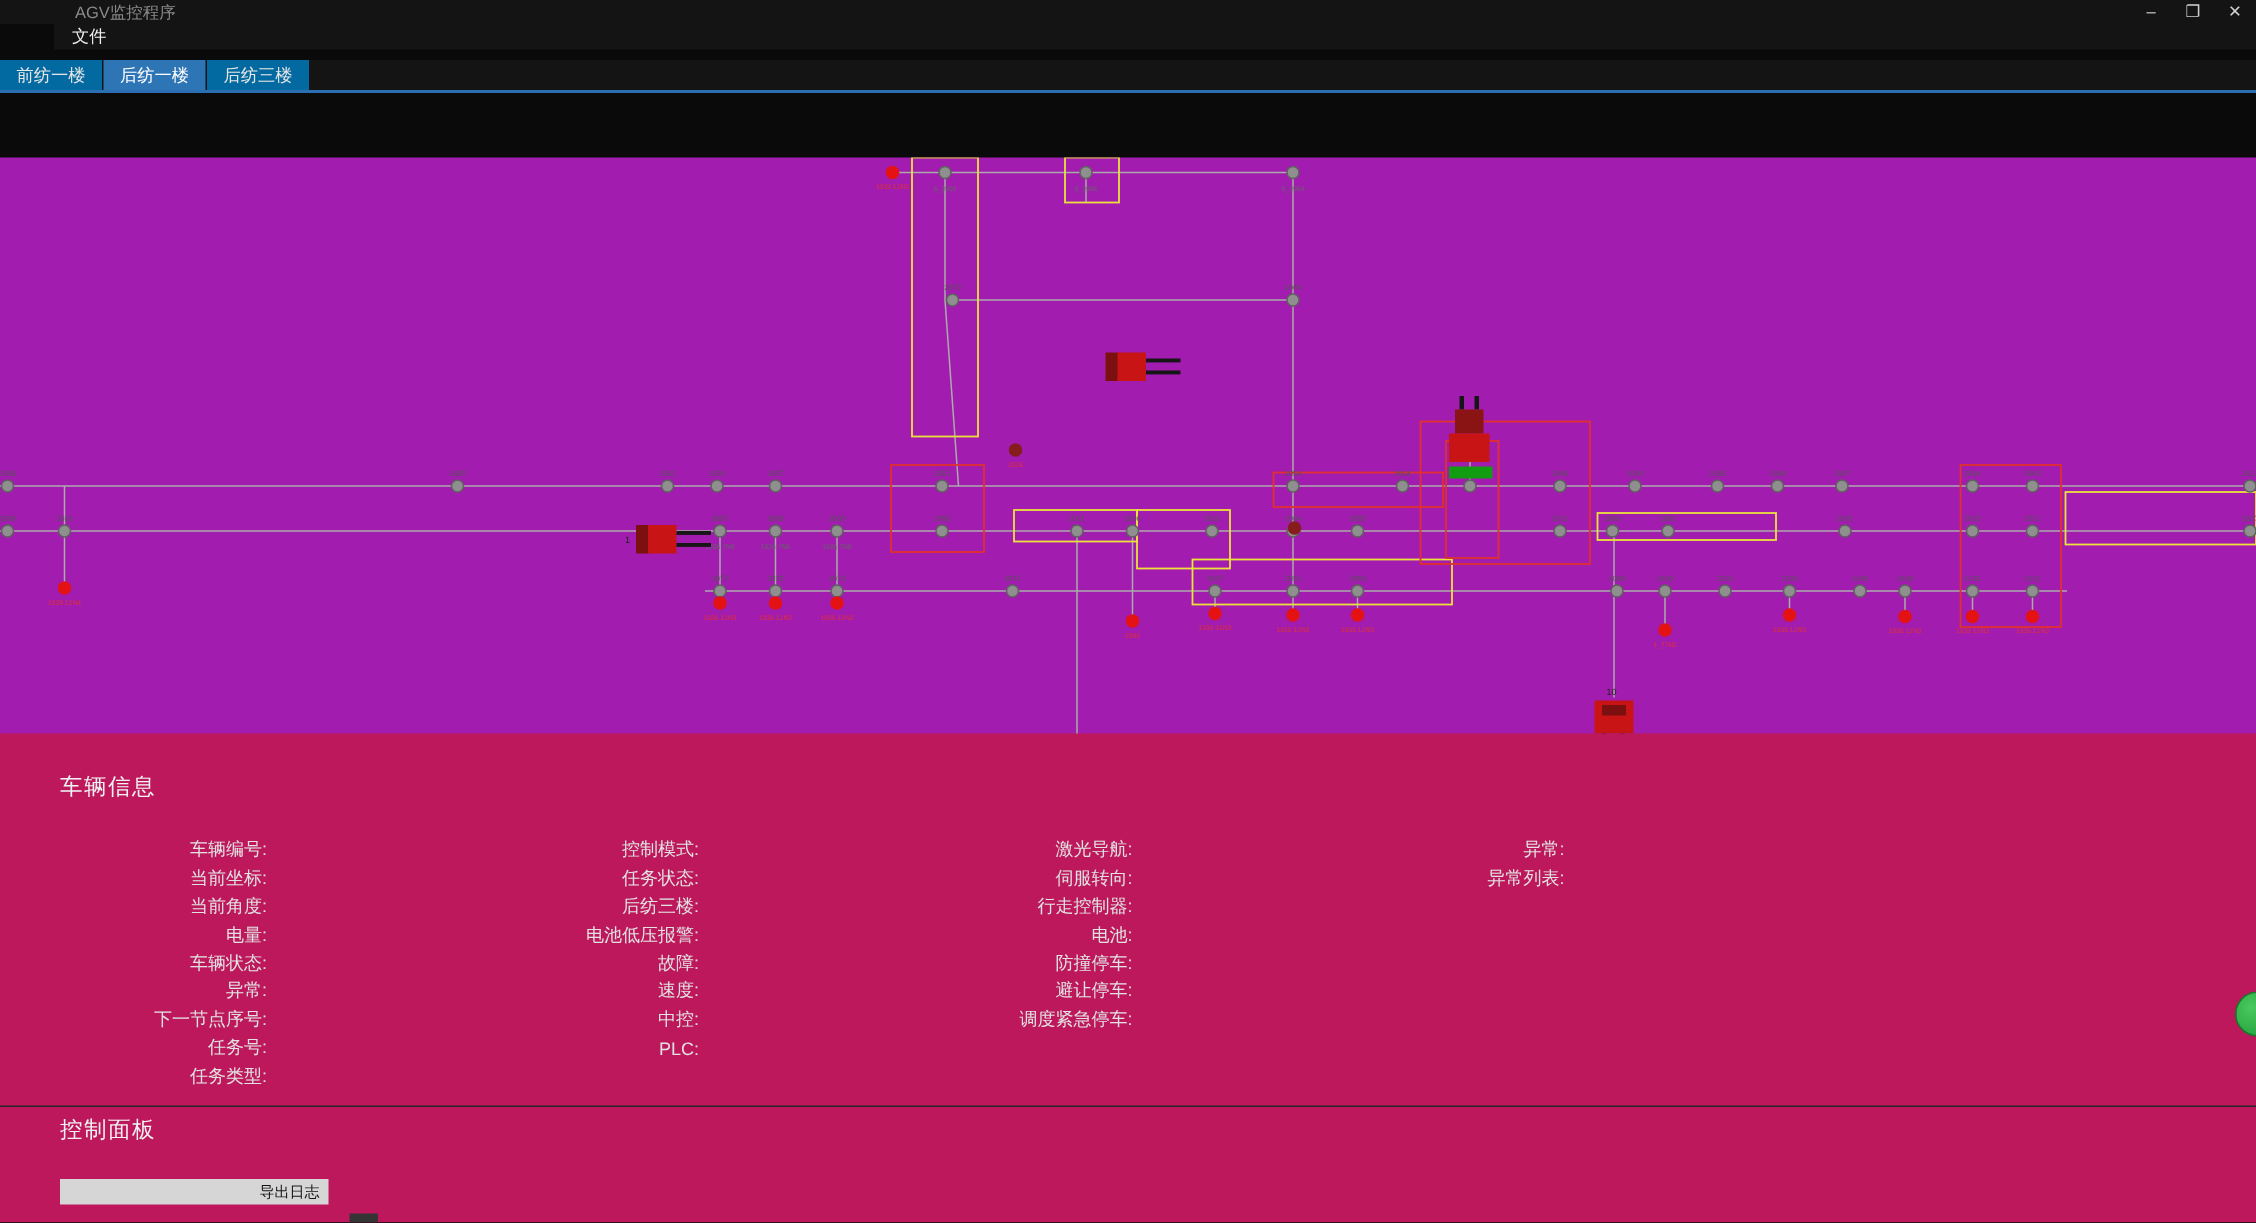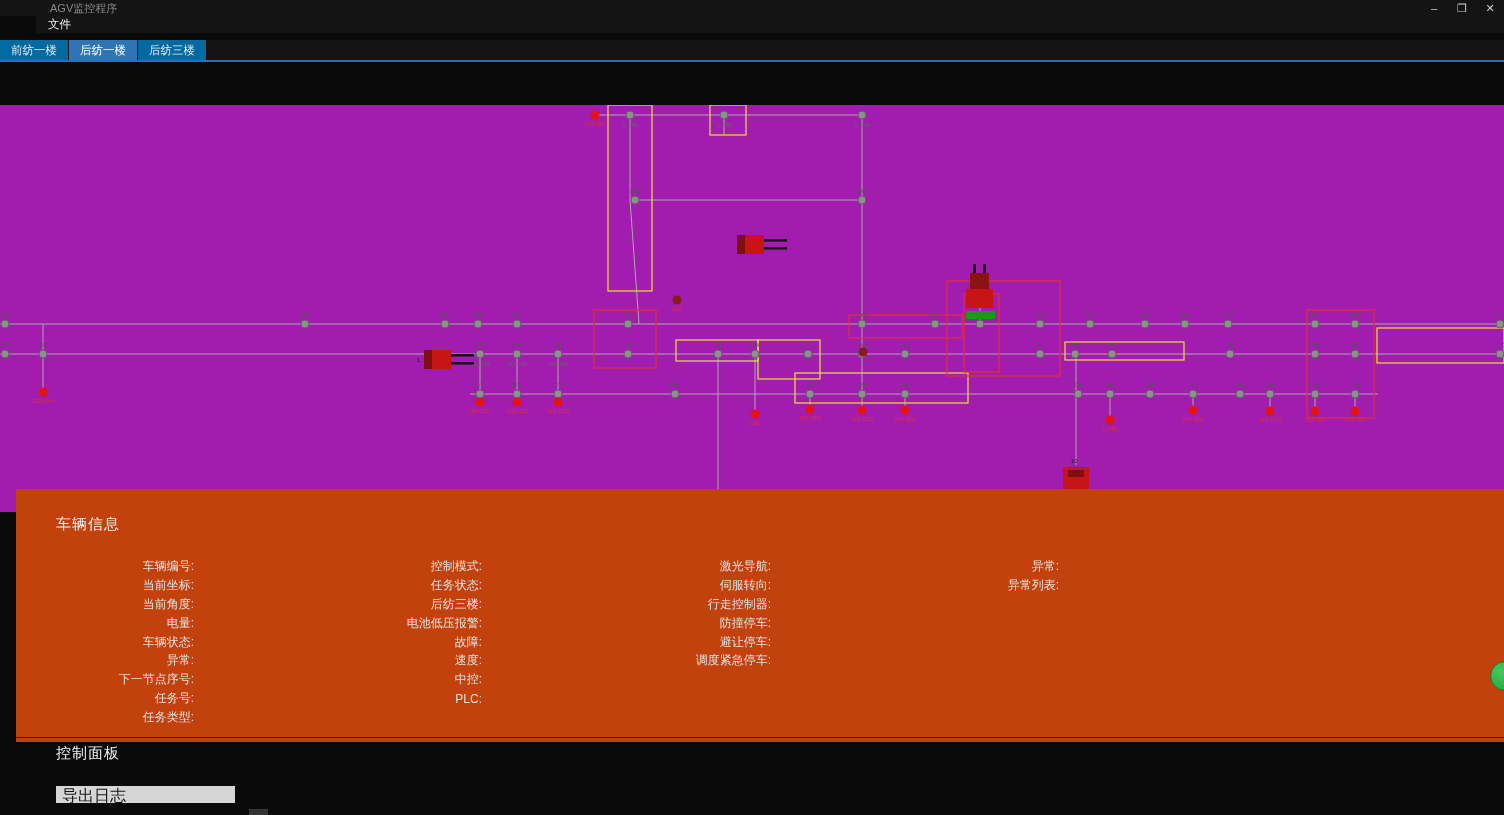--- a/index.html
+++ b/index.html
@@ -16,32 +16,32 @@
   .menubar{position:absolute;top:16px;left:0;right:0;height:17px;background:#141414;display:flex;align-items:center;margin-left:36px;}
   .menubar span{margin-left:8px;font-size:11.5px;color:#f0f0f0;padding:0 4px;}
   .tabbar{position:absolute;top:40px;left:0;right:0;height:20px;background:#141414;display:flex;align-items:stretch;}
   .tab{padding:0 11px;font-size:11.5px;color:#e6e6e6;display:flex;align-items:center;background:#0369a1;margin-right:1px;}
   .tab.active{background:#2e75b6;color:#ffffff;}
   .tab-underline{position:absolute;top:60px;left:0;right:0;height:2px;background:#2b6fb2;}
   
   .map-wrap{position:absolute;top:62px;left:0;width:1504px;height:407px;background:#a21caf;margin-top:43px;}
   .map-wrap svg{display:block;}
   
-  .bottom-panel{position:absolute;top:489px;left:16px;right:0;height:253px;background:#c2410c;}
+  .bottom-panel{position:absolute;top:489px;left:0;right:0;height:326px;background:#be185d;}
   .panel-title{position:absolute;left:40px;color:#f2f2f2;font-size:15px;letter-spacing:1px;}
   .vi-title{top:26px;}
   .cp-title{top:255px;}
   .divider{position:absolute;top:248px;left:0;right:0;height:1px;background:#242424;}
   .info-grid{position:absolute;top:68px;left:0;right:0;height:176px;}
   .info-col{position:absolute;top:0;}
   .irow{height:18.9px;display:flex;align-items:center;font-size:12px;color:#e2e2e2;}
   .ilbl{margin-left:auto;white-space:nowrap;}
   .ival{min-width:8px;color:#cfcfcf;}
   .export-btn{position:absolute;top:297px;left:40px;width:179px;height:17px;background:#d6d6d6;color:#141414;
-    font-size:16px;text-align:left;line-height:17px;border:none;cursor:default;}
+    font-size:10px;text-align:right;line-height:17px;border:none;cursor:default;}
   .clipped-control{position:absolute;top:320px;left:233px;width:19px;height:6px;background:#343434;}
   
   .fab{position:absolute;top:661px;left:1490px;width:30px;height:30px;border-radius:50%;
     background:radial-gradient(circle at 35% 35%, #49c95e, #1f9a38);border:1px solid #157a2a;box-sizing:border-box;}
 </style>
 </head>
 <body>
 
 <div class="titlebar">
   <span class="wtitle">AGV监控程序</span>
@@ -369,20 +369,24 @@
         </div>
         <div class="irow">
           <span class="ilbl">伺服转向:</span>
           <span class="ival"></span>
         </div>
         <div class="irow">
           <span class="ilbl">行走控制器:</span>
           <span class="ival"></span>
         </div>
         <div class="irow">
+          <span class="ilbl">电池:</span>
+          <span class="ival"></span>
+        </div>
+        <div class="irow">
           <span class="ilbl">防撞停车:</span>
           <span class="ival"></span>
         </div>
         <div class="irow">
           <span class="ilbl">避让停车:</span>
           <span class="ival"></span>
         </div>
         <div class="irow">
           <span class="ilbl">调度紧急停车:</span>
           <span class="ival"></span>

